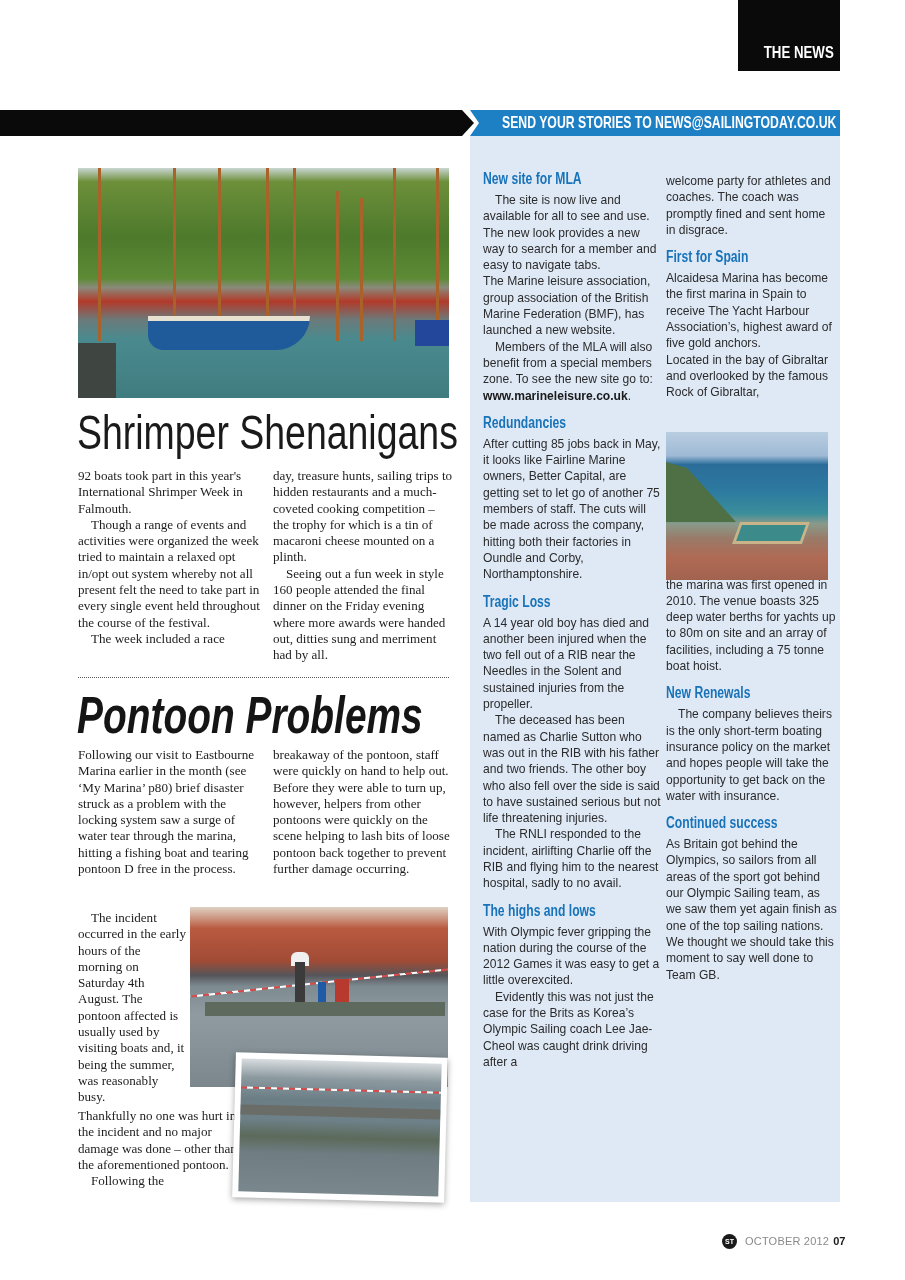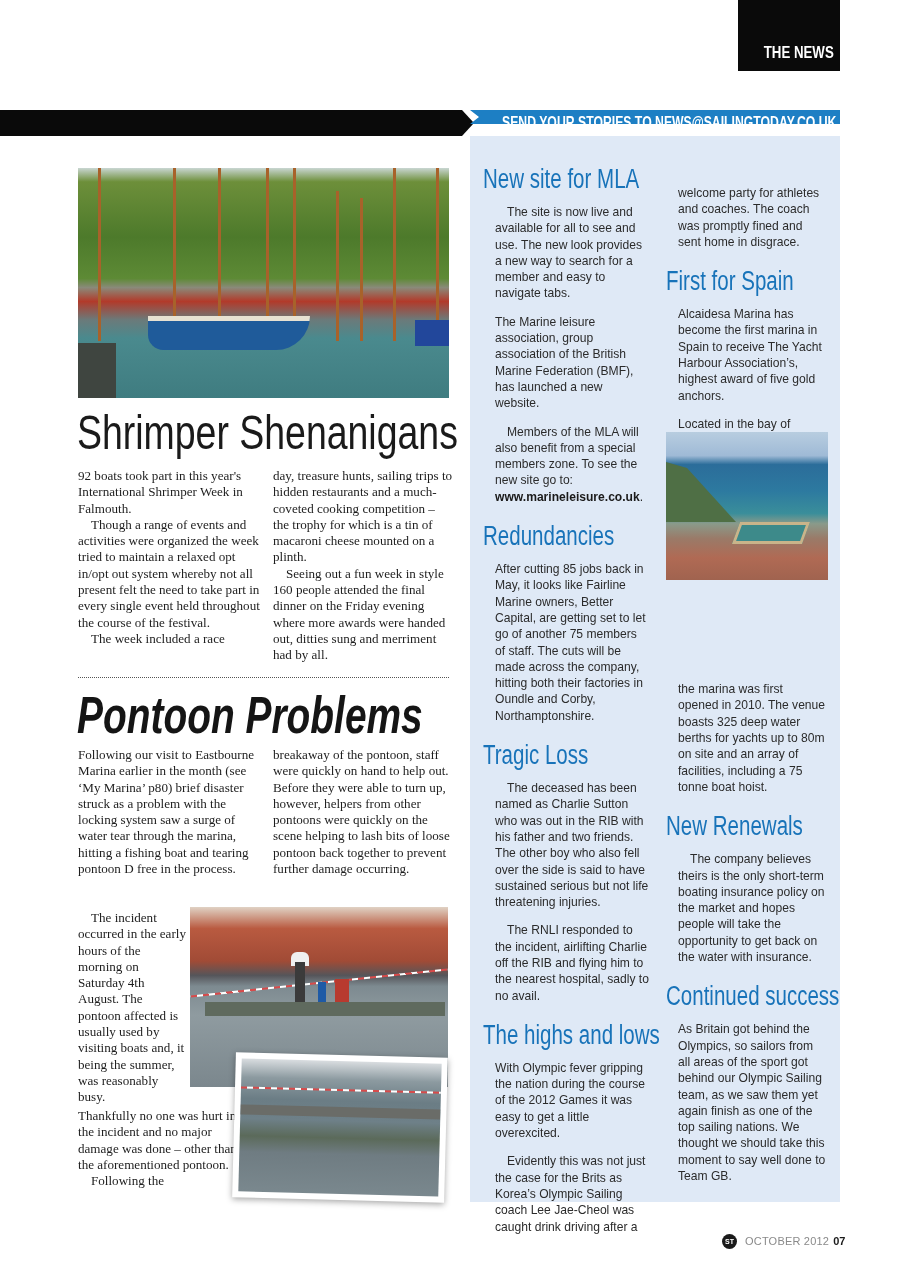--- a/index.html
+++ b/index.html
@@ -11,34 +11,34 @@
     
     .news-tab { left: 738px; top: 0; width: 102px; height: 71px; background: #0a0a0a; color: #fff;
       font-family: "Liberation Sans", sans-serif; font-weight: bold; font-size: 15px;
       display: flex; align-items: flex-end; justify-content: flex-end; padding: 0 6px 8px 0;
       transform-origin: right bottom; letter-spacing: 0px; }
     .news-tab span { display: inline-block; transform: scaleX(0.78); transform-origin: right bottom; white-space: nowrap; font-size: 17px; }
 
     
     .bar-black { left: 0; top: 110px; width: 462px; height: 26px; background: #0a0a0a; }
     .bar-arrow { left: 462px; top: 110px; width: 0; height: 0; border-top: 13px solid transparent; border-bottom: 13px solid transparent; border-left: 12px solid #0a0a0a; }
-    .bar-blue { left: 470px; top: 110px; width: 370px; height: 14px; background: #1d7fc4;
+    .bar-blue { left: 470px; top: 110px; width: 370px; height: 26px; background: #1d7fc4;
       clip-path: polygon(0 0, 100% 0, 100% 100%, 0 100%, 9px 50%); }
     .bar-blue-text { right: 0; top: 0; height: 26px; padding-right: 4px; color: #fff; font-weight: bold; font-size: 17px;
       display: flex; align-items: center; }
     .bar-blue-text span { display: inline-block; transform: scaleX(0.72); transform-origin: right center; white-space: nowrap; }
 
     
     .sidebar { left: 470px; top: 136px; width: 370px; height: 1066px; background: #dfe9f6; }
     .col { position: absolute; top: 0; font-size: 12.1px; line-height: 16.3px; color: #2b2b2b; }
     .col-a { left: 483px; top: 166px; width: 178px; }
     .col-b { left: 666px; top: 173px; width: 172px; }
-    .sb-head { font-weight: normal; color: #1873b9; font-size: 27px; line-height: 26px; white-space: nowrap; }
+    .sb-head { font-weight: bold; color: #1873b9; font-size: 16px; line-height: 26px; white-space: nowrap; }
     .sb-head span { display: inline-block; transform: scaleX(0.76); transform-origin: left center; }
-    .sb-p { margin: 12px; }
+    .sb-p { margin: 0; }
     .sb-p.indent { text-indent: 12px; }
     .sb-gap { height: 6px; }
     .link-bold { font-weight: bold; color: #1a1a1a; }
 
     
     .photo { overflow: hidden; }
     .photo-boats { left: 78px; top: 168px; width: 371px; height: 230px;
       background:
         linear-gradient(180deg, transparent 0 62%, rgba(0,0,0,0) 62%),
         linear-gradient(180deg, #c9d6d2 0%, #6d8f3a 6%, #4d7a2b 30%, #5d8a35 48%, #8a8a7a 52%, #b23a2a 58%, #6b7a7a 66%, #4a8a8e 74%, #3f7c80 100%); }
@@ -177,20 +177,21 @@
     <p class="sb-p indent"><span>Members of the MLA will also benefit from a special members zone. To see the new site go to: </span><span class="link-bold">www.marineleisure.co.uk</span><span>.</span></p>
   </div>
   <div class="sb-gap"></div>
   <div>
     <div class="sb-head"><span>Redundancies</span></div>
     <p class="sb-p">After cutting 85 jobs back in May, it looks like Fairline Marine owners, Better Capital, are getting set to let go of another 75 members of staff. The cuts will be made across the company, hitting both their factories in Oundle and Corby, Northamptonshire.</p>
   </div>
   <div class="sb-gap"></div>
   <div>
     <div class="sb-head"><span>Tragic Loss</span></div>
+    <p class="sb-p">A 14 year old boy has died and another been injured when the two fell out of a RIB near the Needles in the Solent and sustained injuries from the propeller.</p>
     <p class="sb-p indent">The deceased has been named as Charlie Sutton who was out in the RIB with his father and two friends. The other boy who also fell over the side is said to have sustained serious but not life threatening injuries.</p>
     <p class="sb-p indent">The RNLI responded to the incident, airlifting Charlie off the RIB and flying him to the nearest hospital, sadly to no avail.</p>
   </div>
   <div class="sb-gap"></div>
   <div>
     <div class="sb-head"><span>The highs and lows</span></div>
     <p class="sb-p">With Olympic fever gripping the nation during the course of the 2012 Games it was easy to get a little overexcited.</p>
     <p class="sb-p indent">Evidently this was not just the case for the Brits as Korea’s Olympic Sailing coach Lee Jae-Cheol was caught drink driving after a</p>
   </div>
 </div>

